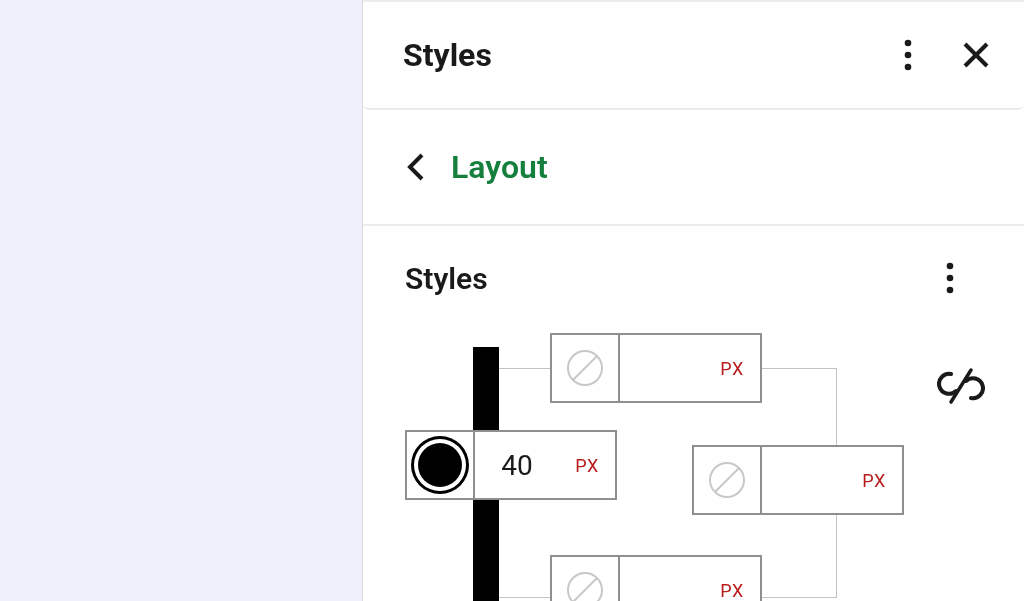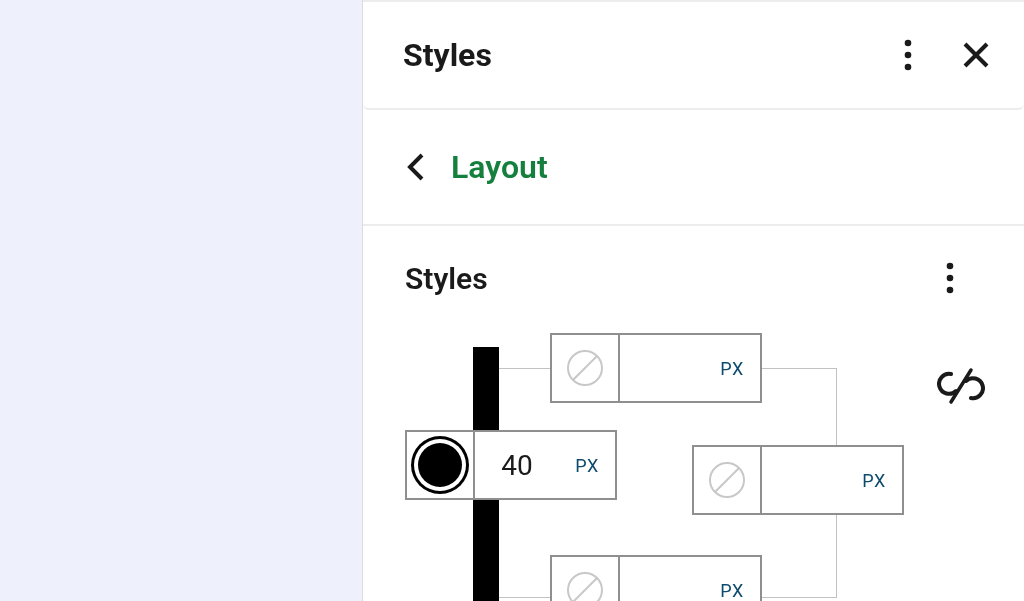--- a/index.html
+++ b/index.html
@@ -136,21 +136,21 @@
       font-weight: 400;
       color: #1a1a1a;
     }
     .unit-cell {
       width: 56px;
       display: flex;
       align-items: center;
       justify-content: center;
       font-size: 18px;
       font-weight: 400;
-      color: #0c4a6e;
+      color: #b91c1c;
       letter-spacing: 0.5px;
     }
     .preview-core {
       position: absolute;
       left: 68px;
       top: 30px;
       width: 364px;
       height: 230px;
       border: 1px solid #c2c2c2;
     }

